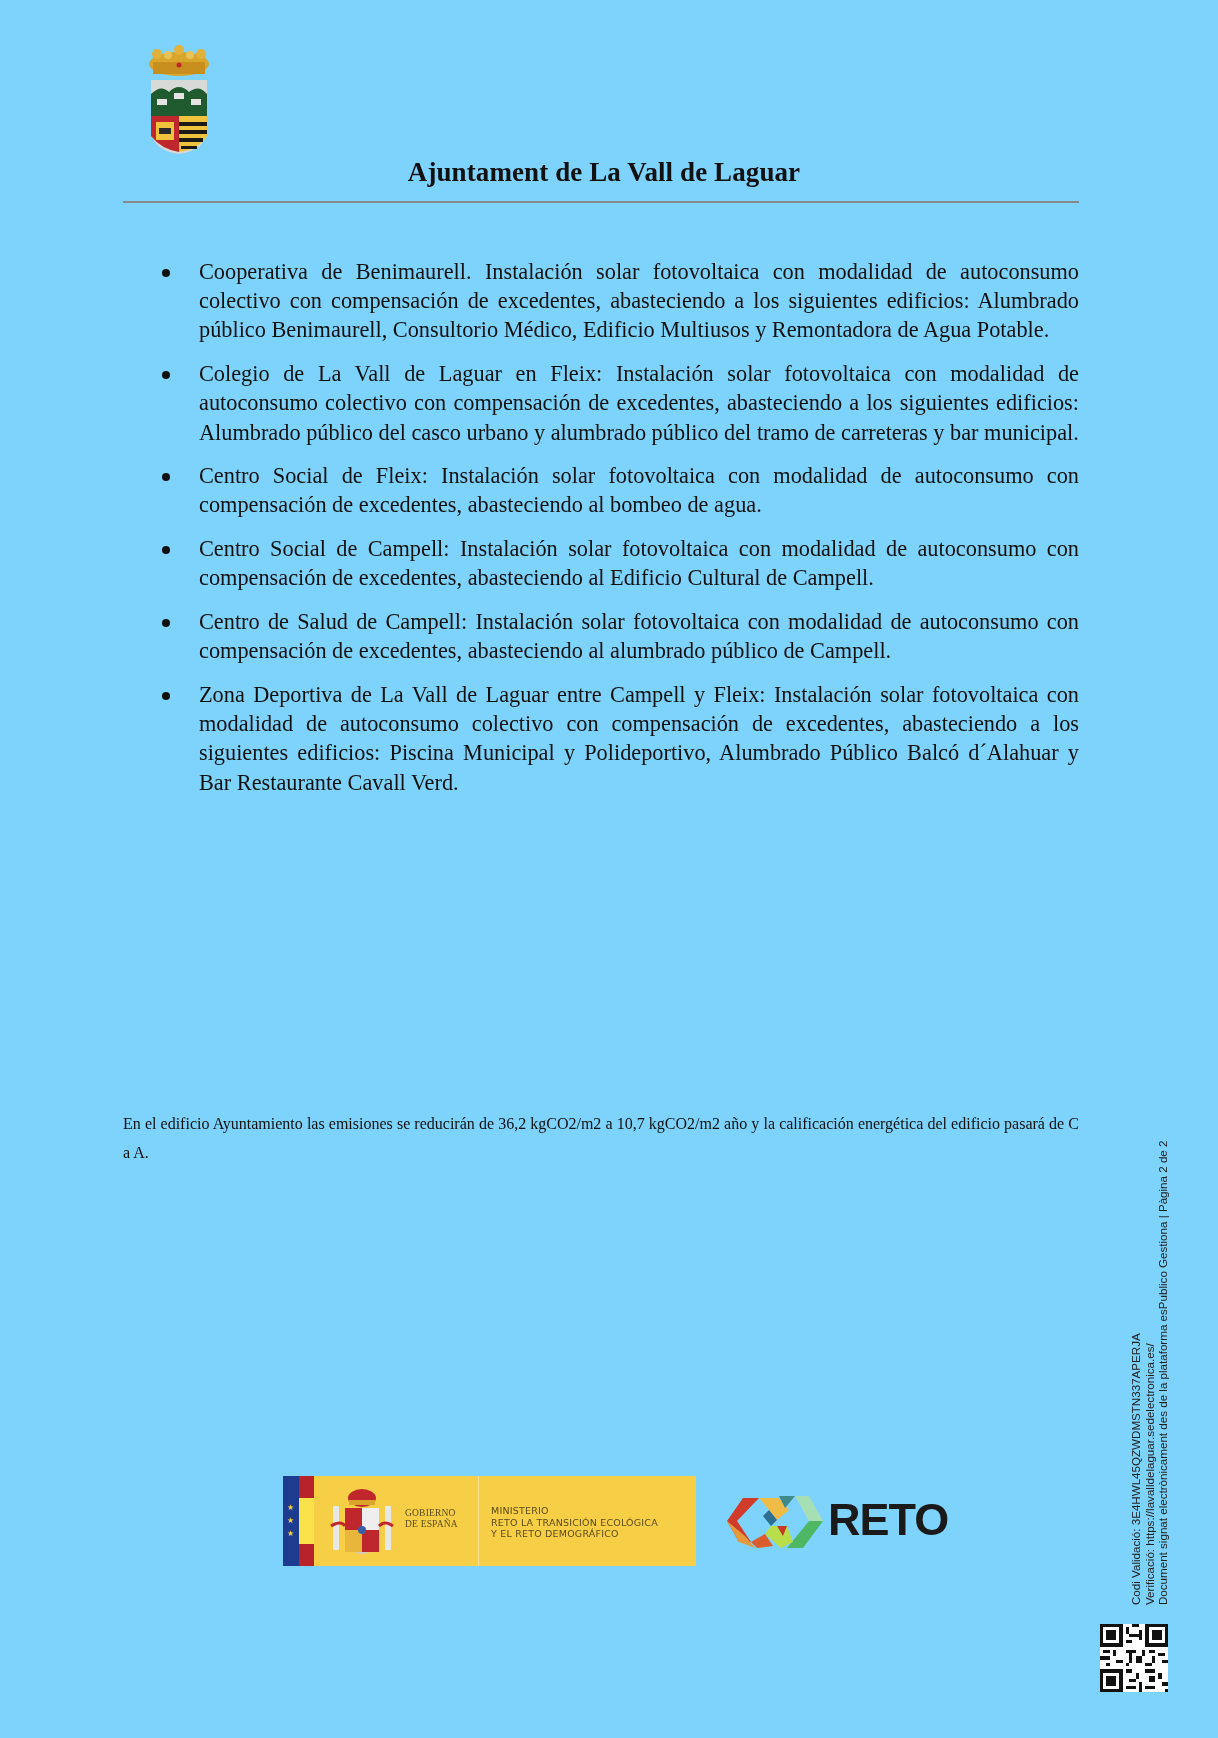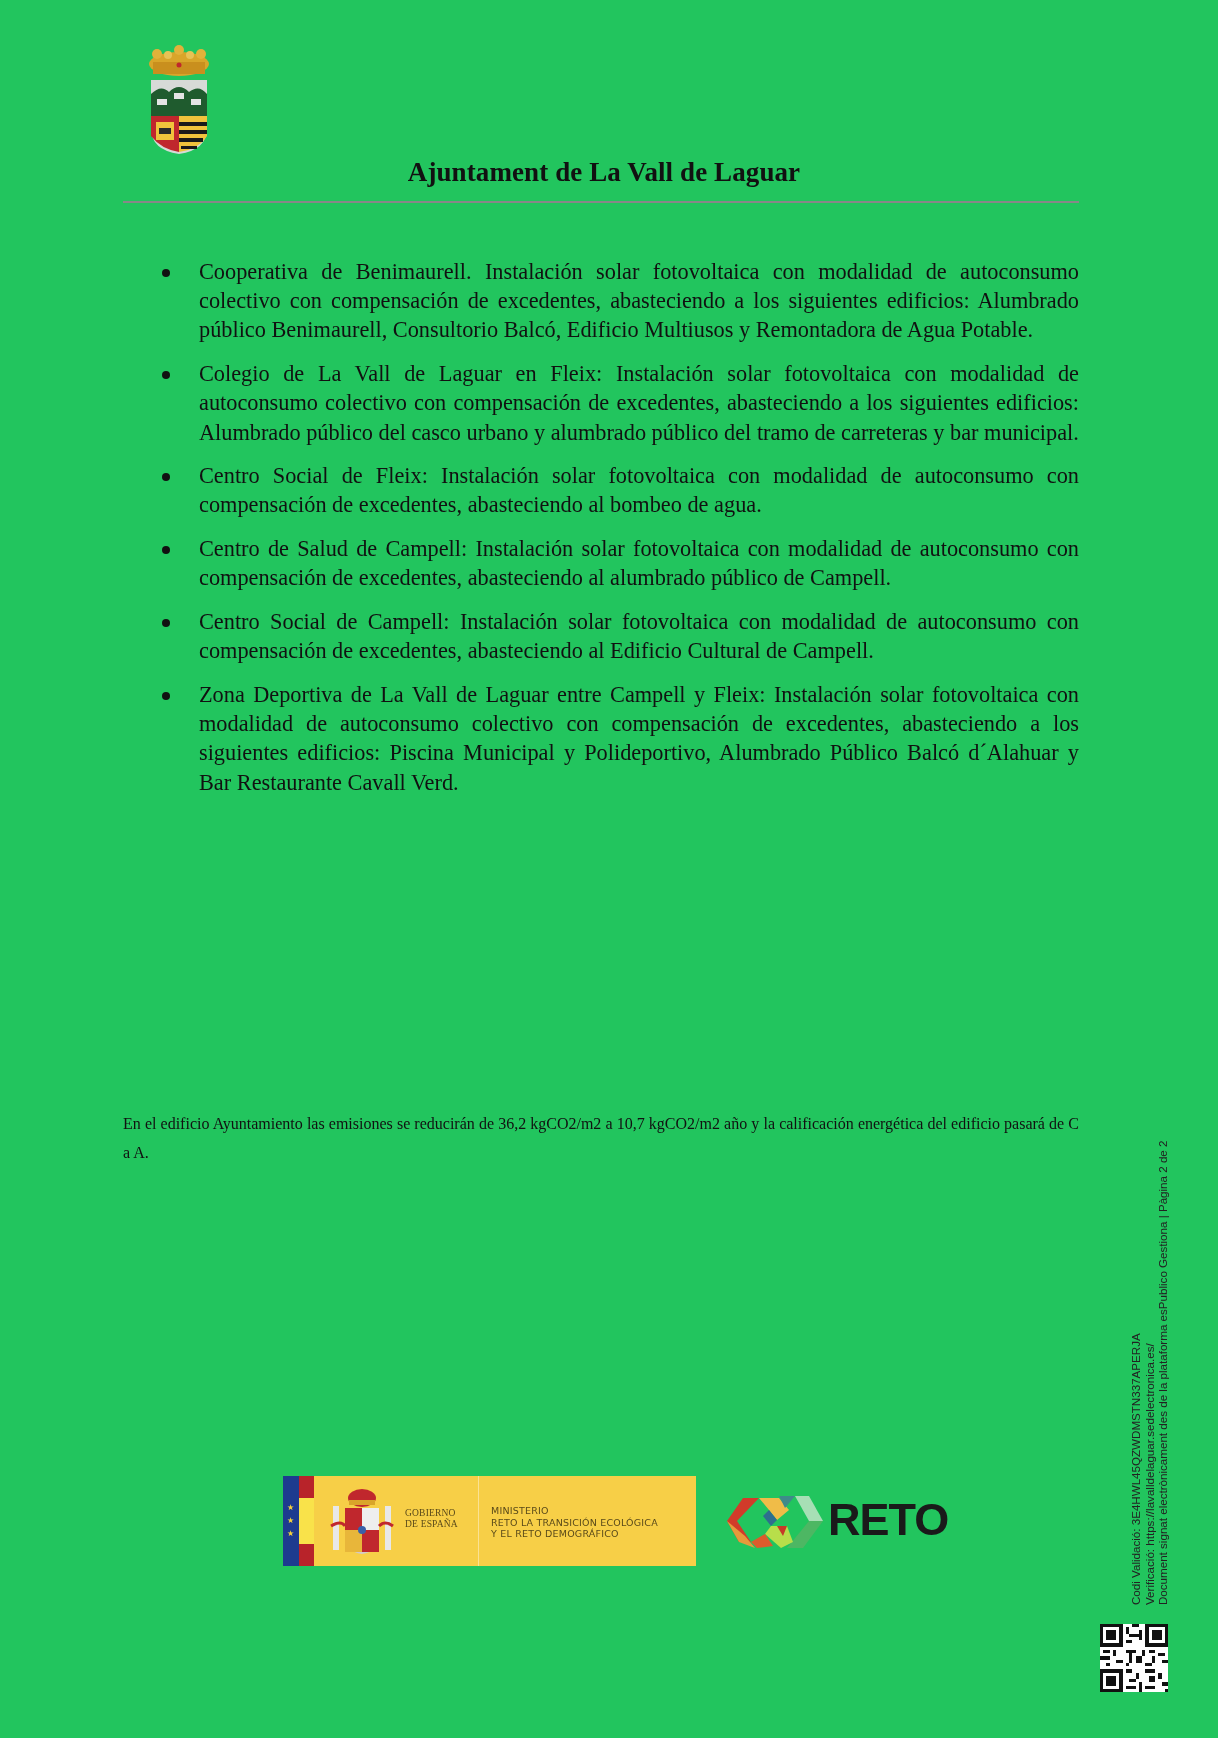--- a/index.html
+++ b/index.html
@@ -1,18 +1,18 @@
 <!DOCTYPE html>
 <html><head>
   <meta charset="utf-8">
   <style>
     html, body { margin: 0; padding: 0; background: #ffffff; }
     body { width: 1218px; height: 1738px; position: relative; overflow: hidden;
            font-family: "Liberation Serif", "DejaVu Serif", serif; color: #111; }
-    .page { position: absolute; left: 0; top: 0; width: 1218px; height: 1738px; background:#22c55e; }
+    .page { position: absolute; left: 0; top: 0; width: 1218px; height: 1738px; background:#7dd3fc; }
 
     .crest { position: absolute; left: 143px; top: 44px; width: 72px; height: 112px; }
 
     .header-title { position: absolute; left: 0; width: 1218px; top: 157px; text-align: center;
                     font-size: 27px; font-weight: bold; letter-spacing: 0.1px; }
     .header-title span { display:inline-block; margin-left: -10px; }
     .header-rule { position: absolute; left: 123px; width: 956px; top: 201px; height: 0;
                    border-top: 2px solid #888; }
 
     .bullets { position: absolute; left: 123px; top: 257px; width: 956px; margin: 0; padding: 0; list-style: none; }
@@ -86,37 +86,37 @@
         <rect x="38" y="102" width="16" height="3"></rect>
       </g>
   </svg>
 
   <div class="header-title"><span>Ajuntament de La Vall de Laguar</span></div>
   <div class="header-rule"></div>
 
   <ul class="bullets">
     <li class="bullet">
         <span class="bullet-dot"></span>
-        <span class="bullet-text">Cooperativa de Benimaurell. Instalación solar fotovoltaica con modalidad de autoconsumo colectivo con compensación de excedentes, abasteciendo a los siguientes edificios: Alumbrado público Benimaurell, Consultorio Balcó, Edificio Multiusos y Remontadora de Agua Potable.</span>
+        <span class="bullet-text">Cooperativa de Benimaurell. Instalación solar fotovoltaica con modalidad de autoconsumo colectivo con compensación de excedentes, abasteciendo a los siguientes edificios: Alumbrado público Benimaurell, Consultorio Médico, Edificio Multiusos y Remontadora de Agua Potable.</span>
       </li>
     <li class="bullet">
         <span class="bullet-dot"></span>
         <span class="bullet-text">Colegio de La Vall de Laguar en Fleix: Instalación solar fotovoltaica con modalidad de autoconsumo colectivo con compensación de excedentes, abasteciendo a los siguientes edificios: Alumbrado público del casco urbano y alumbrado público del tramo de carreteras y bar municipal.</span>
       </li>
     <li class="bullet">
         <span class="bullet-dot"></span>
         <span class="bullet-text">Centro Social de Fleix: Instalación solar fotovoltaica con modalidad de autoconsumo con compensación de excedentes, abasteciendo al bombeo de agua.</span>
       </li>
     <li class="bullet">
         <span class="bullet-dot"></span>
+        <span class="bullet-text">Centro Social de Campell:  Instalación solar fotovoltaica con modalidad de autoconsumo con compensación de excedentes, abasteciendo al Edificio Cultural de Campell.</span>
+      </li>
+    <li class="bullet">
+        <span class="bullet-dot"></span>
         <span class="bullet-text">Centro de Salud de Campell: Instalación solar fotovoltaica con modalidad de autoconsumo con compensación de excedentes, abasteciendo al alumbrado público de Campell.</span>
-      </li>
-    <li class="bullet">
-        <span class="bullet-dot"></span>
-        <span class="bullet-text">Centro Social de Campell:  Instalación solar fotovoltaica con modalidad de autoconsumo con compensación de excedentes, abasteciendo al Edificio Cultural de Campell.</span>
       </li>
     <li class="bullet">
         <span class="bullet-dot"></span>
         <span class="bullet-text">Zona Deportiva de La Vall de Laguar entre Campell y Fleix: Instalación solar fotovoltaica con modalidad de autoconsumo colectivo con compensación de excedentes, abasteciendo a los siguientes edificios: Piscina Municipal y Polideportivo, Alumbrado Público Balcó d´Alahuar y Bar Restaurante Cavall Verd.</span>
       </li>
   </ul>
 
   <div class="paragraph">En el edificio Ayuntamiento las emisiones se reducirán de 36,2 kgCO2/m2 a 10,7 kgCO2/m2 año y la calificación energética del edificio pasará de C a A.</div>
 
   <div class="funding">

